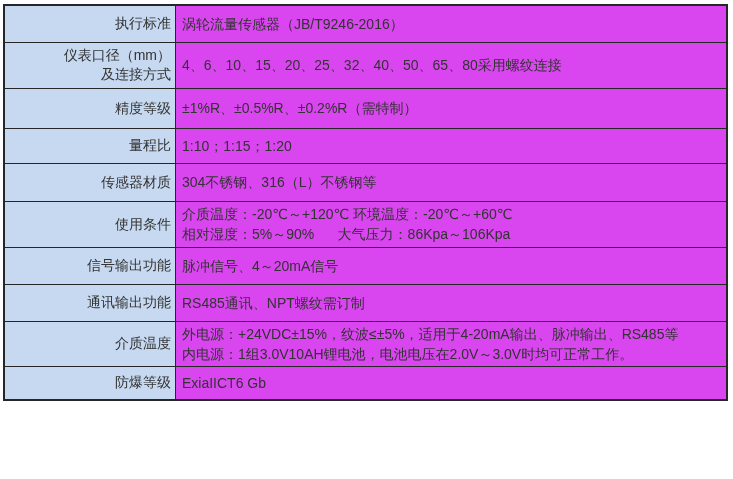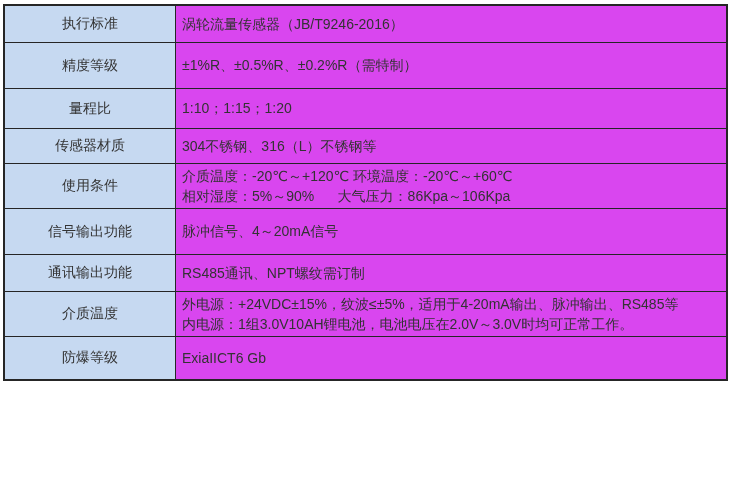--- a/index.html
+++ b/index.html
@@ -21,21 +21,21 @@
   .spec-table td {
     border: 1px solid #262626;
     color: #333333;
     font-size: 14px;
     white-space: pre-wrap;
     overflow: hidden;
   }
   td.label-cell {
     width: 162px;
     background: #c6d9f1;
-    text-align: center;
+    text-align: right;
     vertical-align: middle;
     line-height: 19px;
     padding: 0 4px;
   }
   td.value-cell {
     background: #d946ef;
     text-align: left;
     vertical-align: middle;
     padding: 2px 6px;
     line-height: 20px;
@@ -55,20 +55,25 @@
   .spec-table tr:nth-child(12) { height: 38px; }
 </style>
 </head>
 <body>
 
 <table class="spec-table">
   <tbody>
     <tr>
       <td class="label-cell">执行标准</td>
       <td class="value-cell">涡轮流量传感器（JB/T9246-2016）</td>
+    </tr>
+    <tr>
+      <td class="label-cell">仪表口径（mm）
+及连接方式</td>
+      <td class="value-cell">4、6、10、15、20、25、32、40、50、65、80采用螺纹连接</td>
     </tr>
     <tr>
       <td class="label-cell">精度等级</td>
       <td class="value-cell">±1%R、±0.5%R、±0.2%R（需特制）</td>
     </tr>
     <tr>
       <td class="label-cell">量程比</td>
       <td class="value-cell">1:10；1:15；1:20</td>
     </tr>
     <tr>

